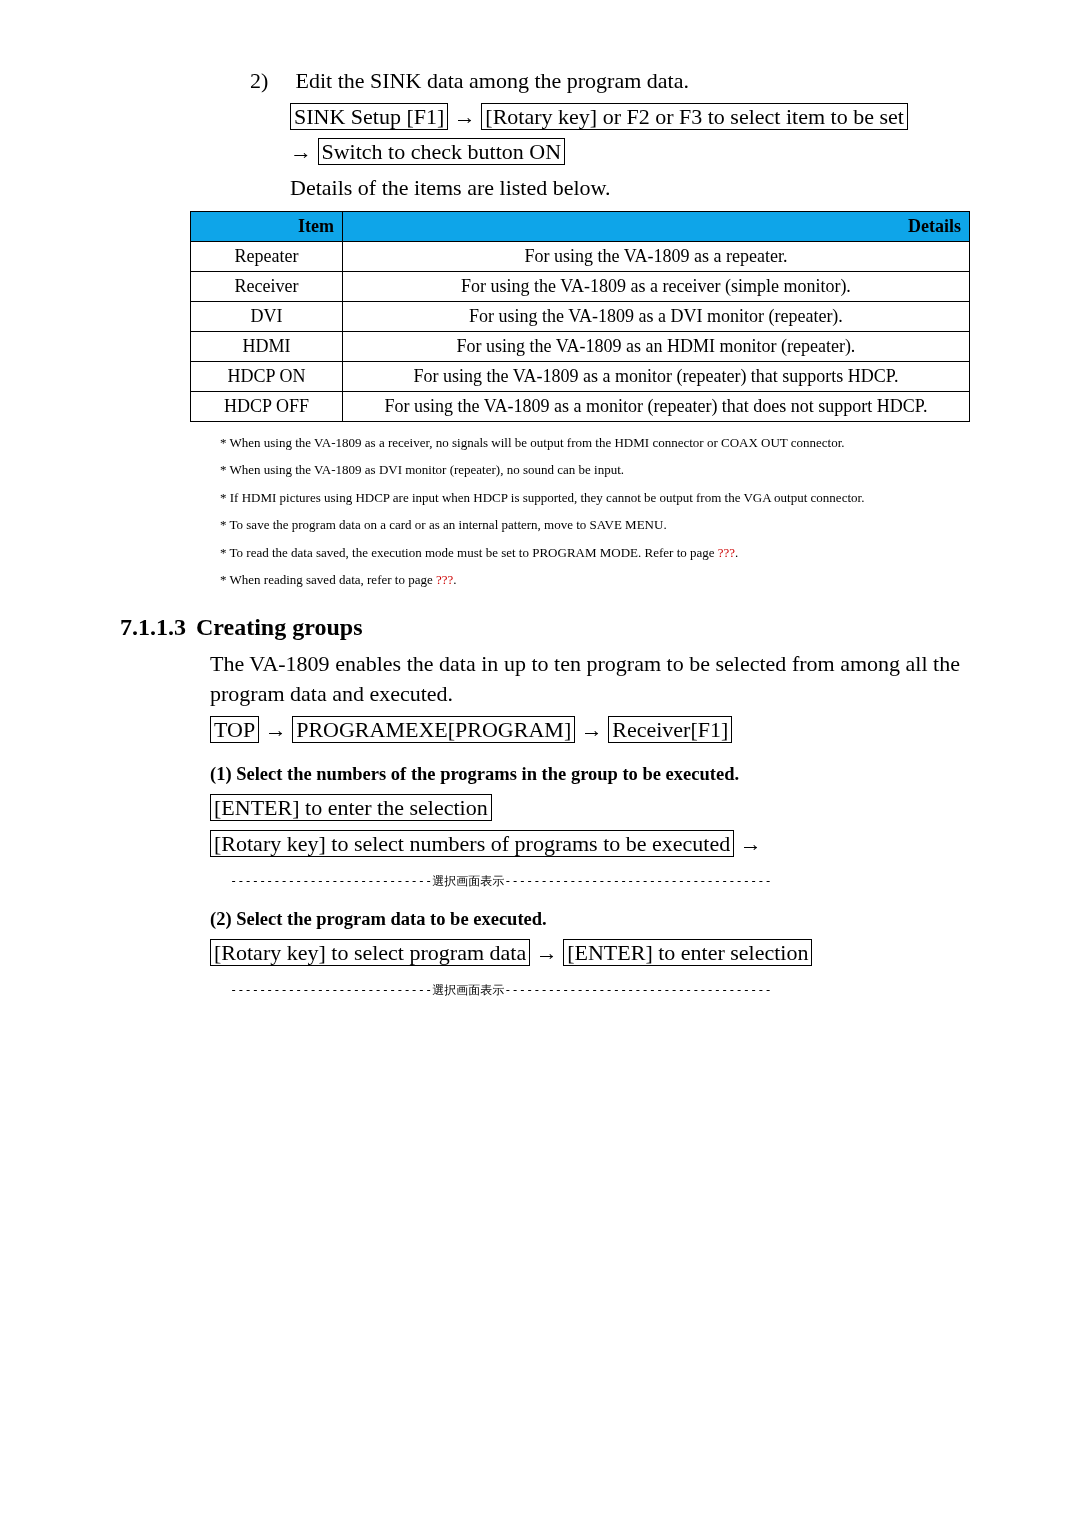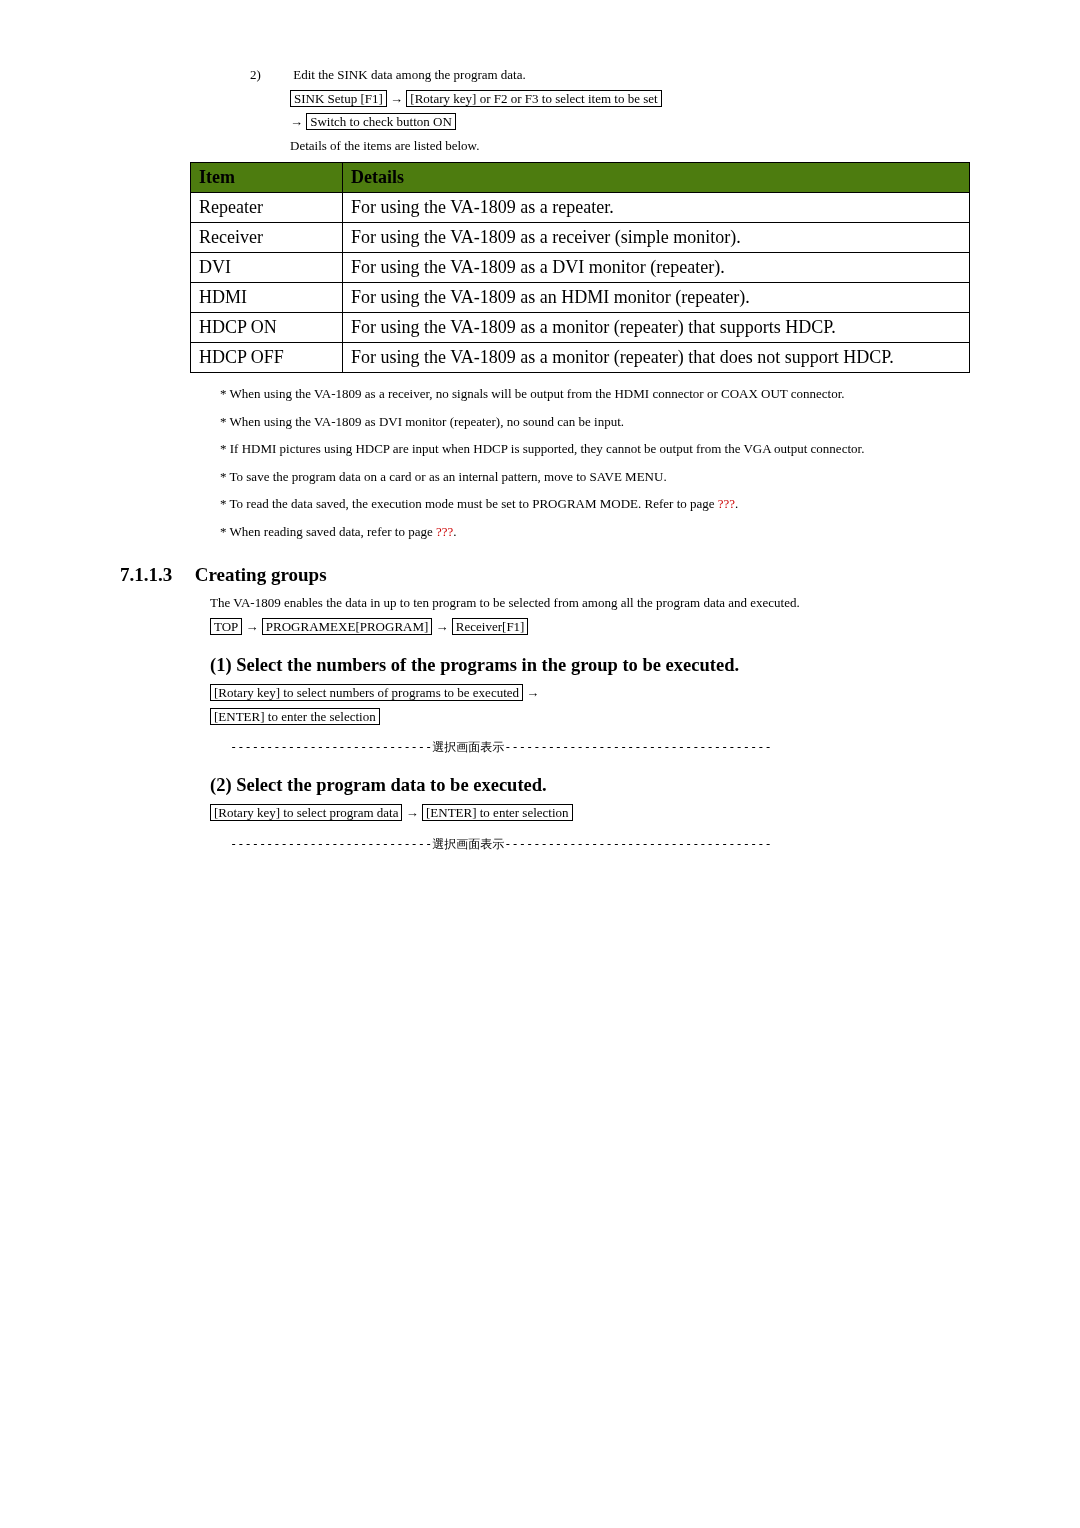--- a/index.html
+++ b/index.html
@@ -21,52 +21,52 @@
   width: 40px;
 }
 .indent-1 { margin-left: 130px; }
 .indent-2 { margin-left: 170px; }
 .box {
   border: 1px solid #000;
   padding: 0 3px;
   display: inline;
   text-align: center;
 }
-p { margin: 6px 0; line-height: 1.35; font-size: 13px; }
+p { margin: 6px 0; line-height: 1.35; font-size: 22px; }
 table {
   border-collapse: collapse;
   margin: 8px 0 12px 70px;
   width: 780px;
 }
 th, td {
   border: 1px solid #000;
   padding: 4px 8px;
   font-size: 18px;
-  text-align: left;
+  text-align: center;
   vertical-align: top;
 }
 th {
-  background: #4d7c0f;
-  text-align: left;
+  background: #0ea5e9;
+  text-align: right;
   font-weight: bold;
 }
 th.item { width: 135px; }
 .note {
   margin-left: 100px;
   text-indent: -18px;
   padding-left: 18px;
   line-height: 1.35;
   font-size: 13px;
   margin-top: 10px;
   margin-bottom: 10px;
 }
 .red { color: #c00; }
 .sec-head {
   font-weight: bold;
-  font-size: 19px;
+  font-size: 24px;
   margin-top: 22px;
   margin-bottom: 6px;
 }
 .sec-num { display: inline-block; width: 70px; }
 .body-block { margin-left: 90px; }
 .substep { font-weight: bold; font-size: 18.5px; margin-top: 18px; }
 .sep {
   font-family: monospace;
   font-size: 12px;
   margin: 14px 0 8px 110px;
@@ -159,25 +159,25 @@
   <p>
     <span class="box">TOP</span>
     <span class="arrow">→</span>
     <span class="box">PROGRAMEXE[PROGRAM]</span>
     <span class="arrow">→</span>
     <span class="box">Receiver[F1]</span>
   </p>
 
   <p class="substep">(1)  Select the numbers of the programs in the group to be executed.</p>
   <p>
+    <span class="box">[ENTER] to enter the selection</span>
+  </p>
+  <p>
     <span class="box">[Rotary key] to select numbers of programs to be executed</span>
     <span class="arrow">→</span>
-  </p>
-  <p>
-    <span class="box">[ENTER] to enter the selection</span>
   </p>
 </div>
 
 <p class="sep">----------------------------選択画面表示-------------------------------------</p>
 
 <div class="body-block">
   <p class="substep">(2)  Select the program data to be executed.</p>
   <p>
     <span class="box">[Rotary key] to select program data</span>
     <span class="arrow">→</span>

